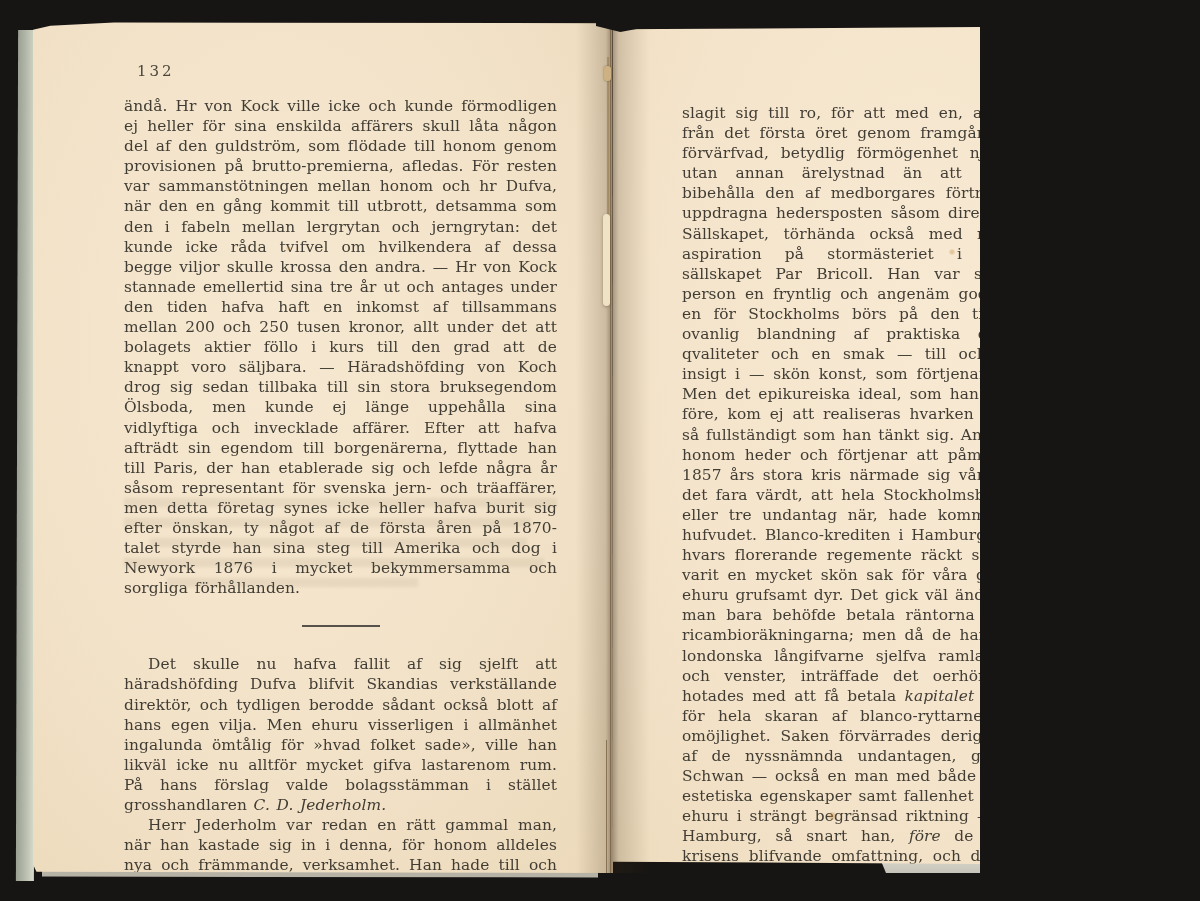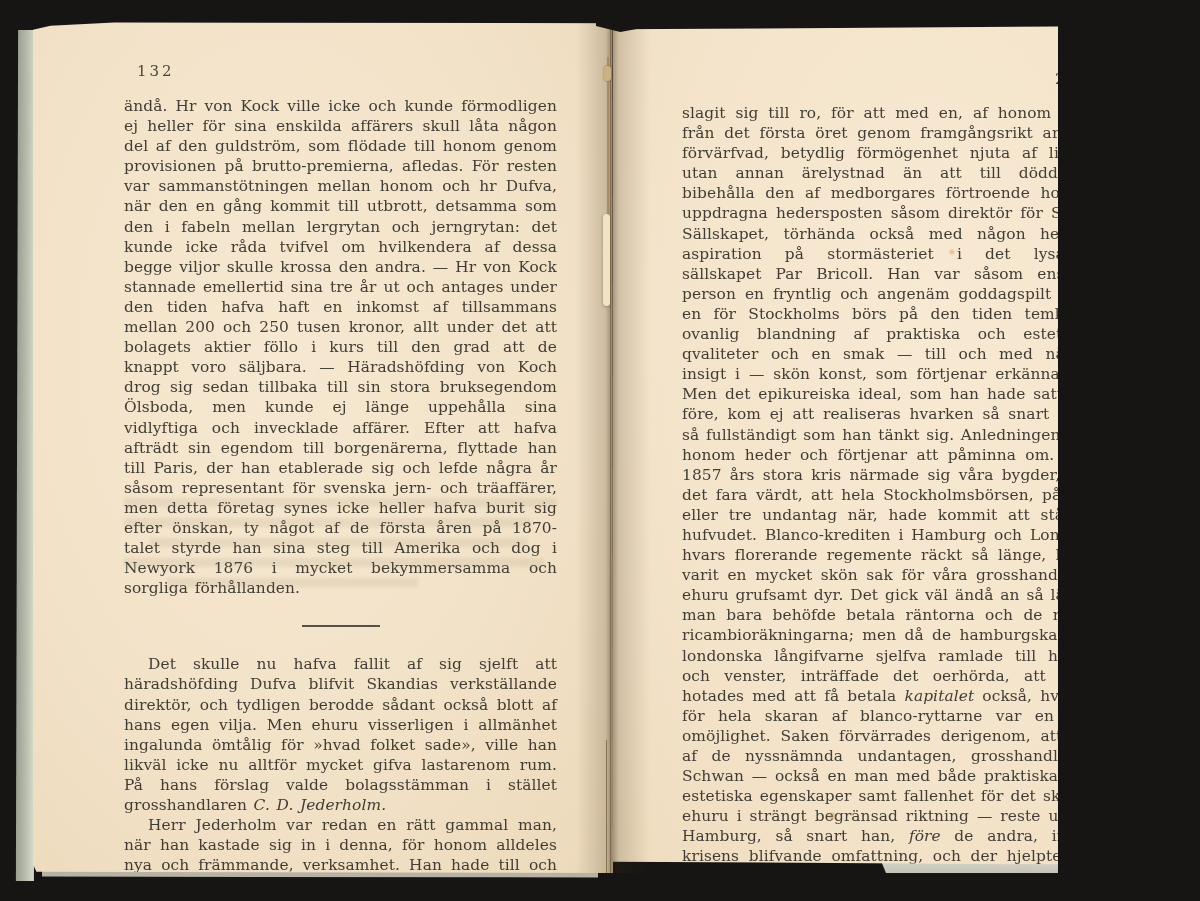--- a/index.html
+++ b/index.html
@@ -1,17 +1,17 @@
 <!DOCTYPE html>
 <html><head>
 <meta charset="utf-8">
 <style>
   html,body{margin:0;padding:0;background:#171513;}
   .scene{
-    position:relative;width:1058px;height:901px;overflow:hidden;
+    position:relative;width:980px;height:901px;overflow:hidden;
     background:#171513;
     font-family:"DejaVu Serif", serif;
   }
   
   .edge-left{
     position:absolute;left:17px;top:30px;width:18px;height:851px;
     background:linear-gradient(to right,#9aa092,#bcc1b2 60%,#d8dccc);
     transform:rotate(.15deg);
   }
   .edge-right{

